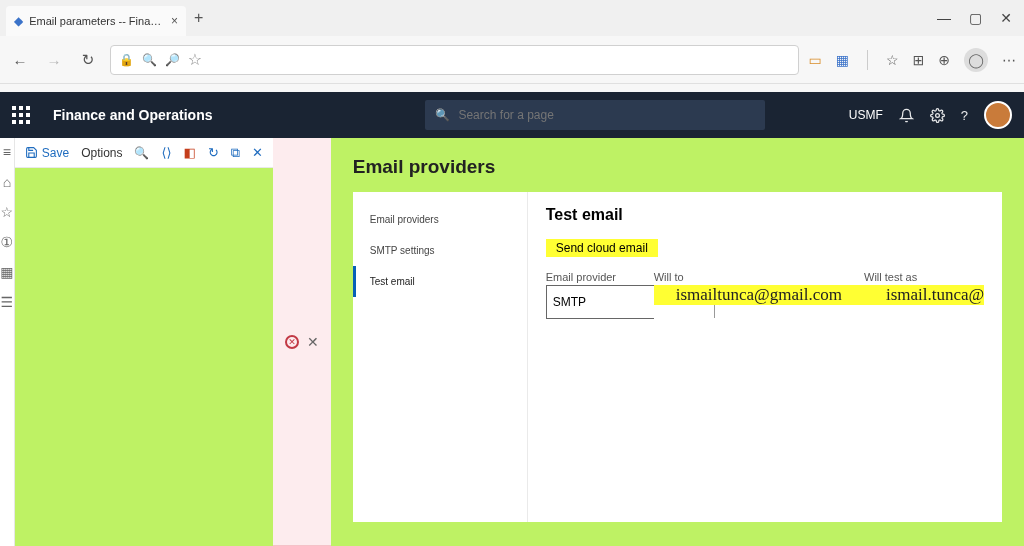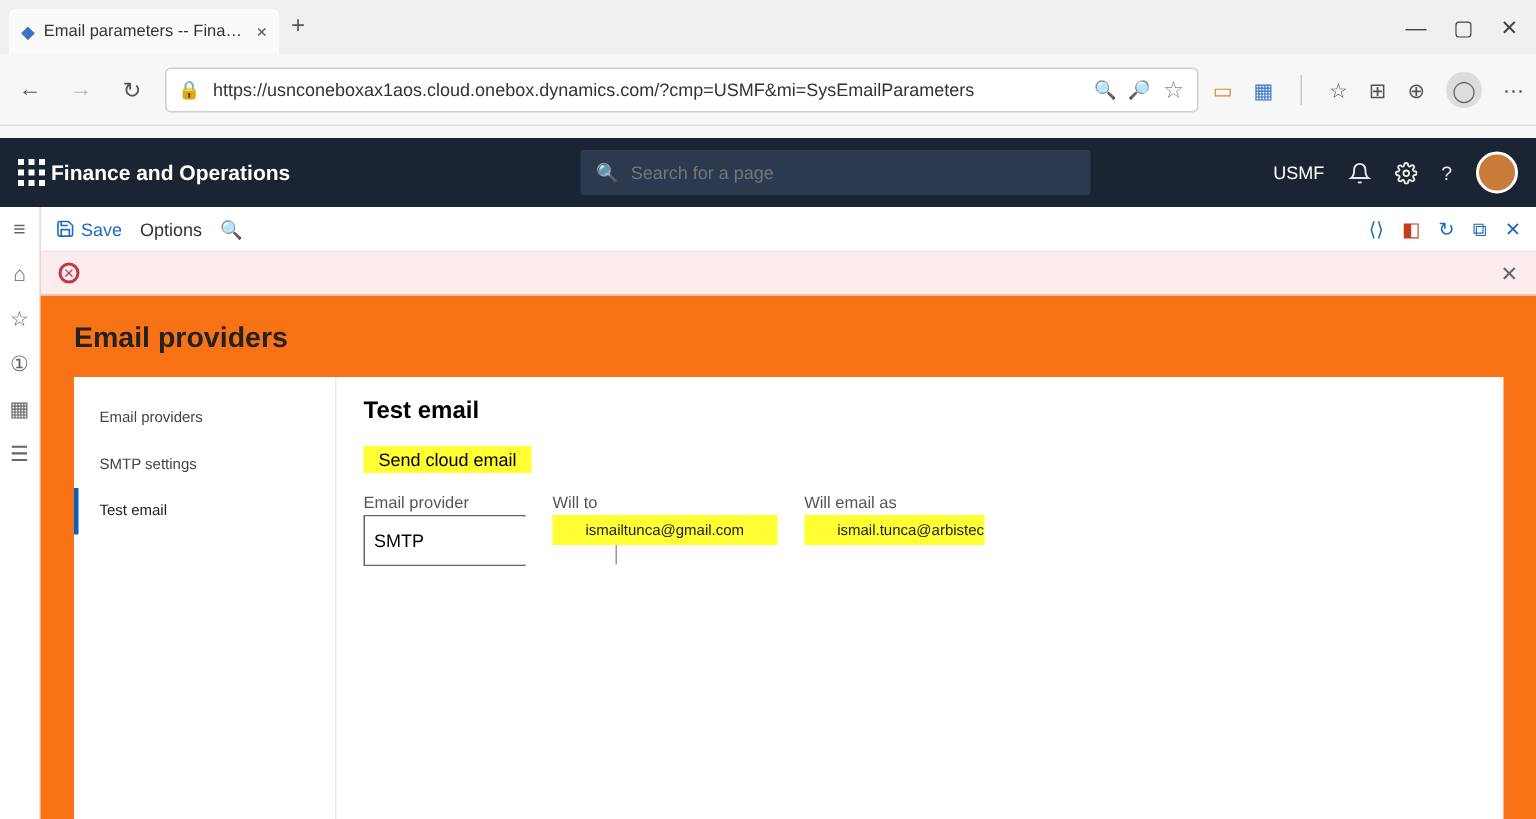--- a/index.html
+++ b/index.html
@@ -19,36 +19,36 @@
   .nav-btn { width:24px; height:24px; display:flex; align-items:center; justify-content:center; color:#555; cursor:pointer; font-size:15px;}
   .url-box { flex:1; display:flex; align-items:center; border:1px solid #d0d0d0; background:#fff; border-radius:4px; height:30px; padding:0 8px; gap:8px; }
   .url-box .lock { color:#777; font-size:12px;}
   .url-text { flex:1; font-size:12px; color:#333; border:none; outline:none; }
   .right-icons { display:flex; align-items:center; gap:14px; color:#555; }
   .right-icons span { cursor:pointer; font-size:14px; }
   .avatar-c { width:24px; height:24px; border-radius:50%; background:#ddd; display:flex; align-items:center; justify-content:center; font-size:12px; color:#666;}
   .vsep { width:1px; height:20px; background:#ccc; margin:0 4px; }
 
   
-  .app-header { height:46px; background:#1a2433; color:#fff; display:flex; align-items:center; padding:0 12px; gap:4px;}
+  .app-header { height:46px; background:#1a2433; color:#fff; display:flex; align-items:center; padding:0 12px; gap:23px;}
   .waffle { width:18px; height:18px; display:grid; grid-template-columns:repeat(3,4px); grid-template-rows:repeat(3,4px); gap:3px; cursor:pointer;}
   .waffle div { background:#fff; }
   .app-title { font-size:14px; font-weight:600; }
   .search-wrap { margin-left:190px; width:340px; height:30px; background:#2c3a50; border-radius:2px; display:flex; align-items:center; padding:0 10px; gap:8px; color:#bbb; font-size:12px;}
   .search-wrap input { background:transparent; border:none; outline:none; color:#fff; flex:1; font-size:12px;}
   .hdr-right { margin-left:auto; display:flex; align-items:center; gap:16px; font-size:13px;text-align:right;}
   .hdr-right .co { font-size:12px; }
   .hdr-ico { cursor:pointer; opacity:.9; }
   .user-ava { width:28px; height:28px; border-radius:50%; background:#c97b3a; border:2px solid #fff; }
 
   
   .container { display:flex; height:calc(546px - 92px - 46px); }
   .rail { width:27px; background:#fff; border-right:1px solid #e6e6e6; display:flex; flex-direction:column; align-items:center; padding-top:6px; gap:14px; color:#666; font-size:14px;}
   .rail span { cursor:pointer; }
-  .main { flex:1; display:flex; flex-direction:column; background:#f97316; }
+  .main { flex:1; display:flex; flex-direction:row; background:#bef264; }
 
   .actionbar { height:30px; background:#fff; border-bottom:1px solid #e9e9e9; display:flex; align-items:center; padding:0 10px; font-size:12px; color:#333; gap:12px;}
   .actionbar .save { color:#1f6cbf; display:flex; align-items:center; gap:4px; cursor:pointer;}
   .actionbar .item { cursor:pointer;text-align:center; }
   .actionbar-right { margin-left:auto; display:flex; gap:12px; color:#1f6cbf; }
   .actionbar-right span { cursor:pointer; font-size:13px;}
 
   
   .err { background:#fdecee; border-bottom:1px solid #f5c2c8; padding:6px 12px; display:flex; align-items:center; gap:8px; font-size:10.5px; color:#8a1d27;}
   .err-icon { width:14px; height:14px; border:2px solid #c23945; border-radius:50%; display:flex; align-items:center; justify-content:center; color:#c23945; font-size:9px; flex-shrink:0;}
@@ -58,27 +58,27 @@
   .page { flex:1; padding:18px 22px; display:flex; flex-direction:column; overflow:auto;}
   .page-title { font-size:19px; font-weight:600; margin-bottom:14px; color:#222;}
   .columns { display:flex; gap:0; background:#fff; min-height:330px; }
   .side-nav { width:175px; background:#fff; border-right:1px solid #eaeaea; padding-top:12px; }
   .side-nav .nav-item { padding:10px 14px; font-size:10px; color:#444; cursor:pointer; border-left:3px solid transparent;}
   .side-nav .nav-item.active { border-left-color:#0860b6; color:#222; font-weight:500; }
 
   .content { flex:1; padding:14px 18px; }
   .sec-title { font-size:16px; font-weight:600; margin-bottom:14px; }
   .hl-btn { display:inline-block; background:#ffff33; padding:2px 10px; font-size:12px; cursor:pointer; min-width:104px;}
-  .fields { display:flex; gap:18px; margin-top:14px; }
+  .fields { display:flex; gap:0; margin-top:14px; }
   .field { display:flex; flex-direction:column; }
   .field label { font-size:11px; color:#555; margin-bottom:2px;}
   .combo { display:flex; border:1px solid #666; height:34px; width:108px; background:#fff; }
   .combo input { flex:1; border:none; outline:none; font-size:12px; padding:0 6px;}
   .combo .dd { width:18px; border-left:1px solid #999; display:flex; align-items:center; justify-content:center; font-size:9px; color:#555; cursor:pointer;}
-  .hl-val { background:#ffff33; font-size:10px; padding:3px 22px; color:#222; height:20px; display:flex; align-items:center; white-space:nowrap;}
+  .hl-val { background:#ffff33; font-size:17px; padding:3px 22px; color:#222; height:20px; display:flex; align-items:center; white-space:nowrap;font-family:Liberation Serif, serif;}
   .hl-val.ro { max-width:120px; overflow:hidden; text-overflow:ellipsis; }
   svg { display:block; }
 </style>
 </head>
 <body>
 
 <div class="browser-chrome">
   <div class="titlebar">
     <div class="tab">
       <span style="color:#3b73c9;font-size:12px;">◆</span>
@@ -91,21 +91,20 @@
       <span>▢</span>
       <span>✕</span>
     </div>
   </div>
   <div class="addrbar">
     <span class="nav-btn">←</span>
     <span class="nav-btn" style="opacity:.4">→</span>
     <span class="nav-btn">↻</span>
     <div class="url-box">
       <span class="lock">🔒</span>
-      <input class="url-text" value="https://usnconeboxax1aos.cloud.onebox.dynamics.com/?cmp=USMF&amp;mi=SysEmailParameters" style="">
       <span style="font-size:12px;color:#888">🔍</span>
       <span style="font-size:12px;color:#888">🔎</span>
       <span style="color:#888">☆</span>
     </div>
     <div class="right-icons">
       <span style="color:#d98e2b">▭</span>
       <span style="color:#3b73c9">▦</span>
       <div class="vsep"></div>
       <span>☆</span>
       <span>⊞</span>
@@ -205,21 +204,21 @@
               <div class="combo">
                 <input value="SMTP" style="">
                 <div class="dd">▼</div>
               </div>
             </div>
             <div class="field">
               <label>Will to</label>
               <div class="hl-val">ismailtunca@gmail.com</div>
             </div>
             <div class="field">
-              <label>Will email as</label>
+              <label>Will test as</label>
               <div class="hl-val ro">ismail.tunca@arbistec...</div>
             </div>
           </div>
         </div>
       </div>
     </div>
   </div>
 </div>
 
 </body></html>

